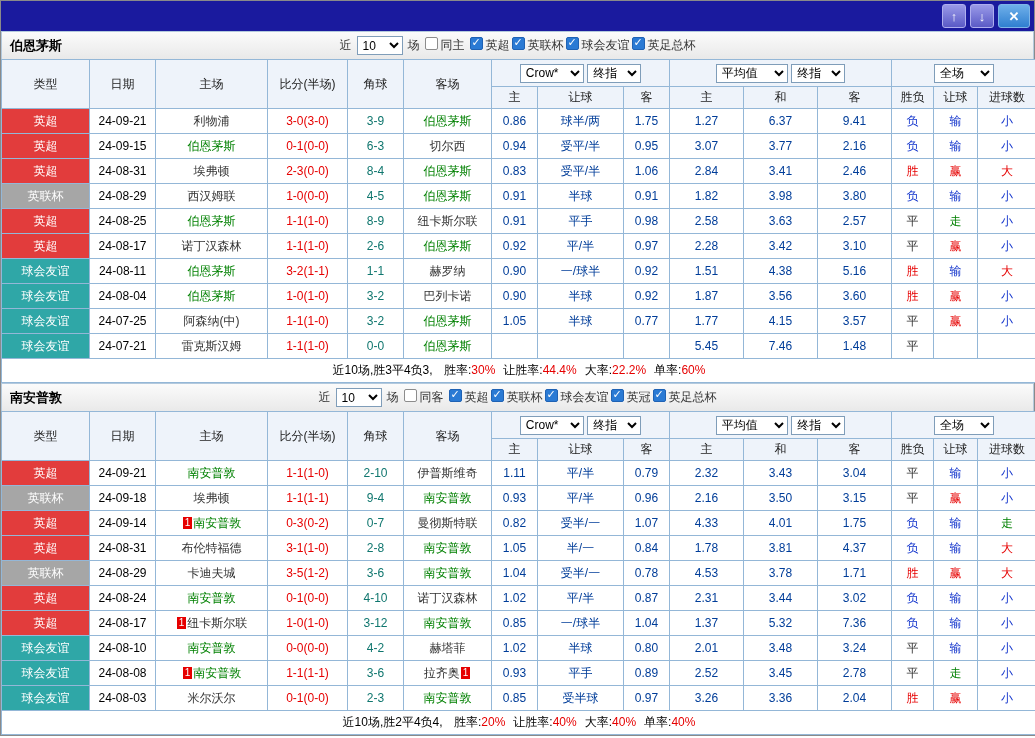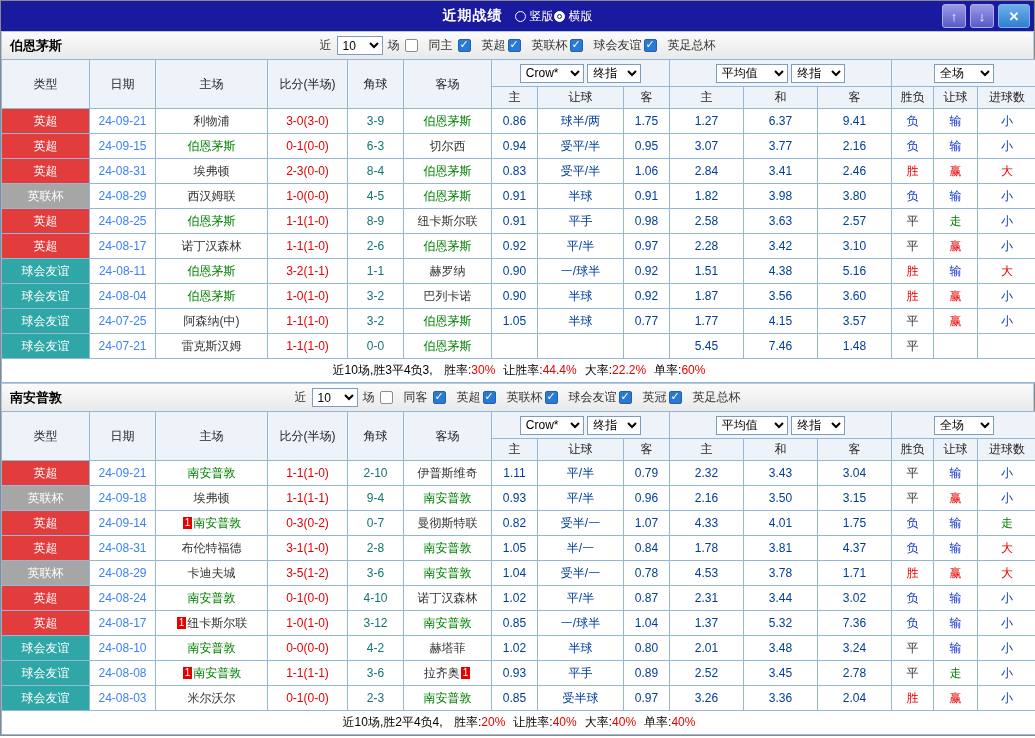--- a/index.html
+++ b/index.html
@@ -19,67 +19,57 @@
   .tb-btn{width:24px;height:24px;border:1px solid #aeaeee;border-radius:3px;color:#fff;font-size:13px;line-height:1;
           background:linear-gradient(#9a9ae8,#5a5ac6);cursor:pointer}
   .tb-btn.close{width:32px;background:linear-gradient(#6fb0ea,#2f7fd0);border-color:#7fb6e8;font-weight:bold}
 
   
   .filter-row{position:relative;height:28px;display:flex;align-items:center;
               background:linear-gradient(#fbfbfb,#e9e9e9);border:1px solid #b3c9dd;border-bottom:none}
   .team-name{font-weight:bold;font-size:13px;color:#000;padding:0 8px;position:relative;z-index:2}
   .filter-controls{position:absolute;left:0;right:0;display:flex;justify-content:center;align-items:center;gap:5px}
   .sel{font-size:12px;height:19px;border:1px solid #7f9db9;background:#fff;padding:0 1px}
-  .cb-item{display:inline-flex;align-items:center;gap:11px;cursor:pointer}
+  .cb-item{display:inline-flex;align-items:flex-start;gap:3px;cursor:pointer}
   .cb{width:13px;height:13px;border:1px solid #8c8c8c;background:#fff;display:inline-block;position:relative;border-radius:2px}
   .cb.checked{background:#2a7ad4;border-color:#1f62b4}
   .cb.checked::after{content:"✓";position:absolute;left:1px;top:-2px;color:#fff;font-size:11px;font-weight:bold}
 
   
   table.grid{width:100%;border-collapse:collapse;table-layout:fixed;text-align:center;font-size:12px}
   .grid th,.grid td{border:1px solid #94b7d7;overflow:hidden;white-space:nowrap}
   .grid thead th{background:#eef3fa;font-weight:normal;color:#222}
   .grid tr.h1 th{height:27px}
   .grid tr.h2 th{height:22px}
   .grid tbody td{height:25px;background:#fff}
   .grid tfoot td{height:24px;background:#fff}
 
   td.type{color:#fff}
   td.type.red{background:#e23c3c}
   td.type.gray{background:#a6a6a6}
   td.type.teal{background:#2fa7a7}
-  td.date{color:#3b82f6}
+  td.date{color:#000000}
   td.score{color:#e60000}
   td.corner{color:#0f766e}
   td.num{color:#003d99}
   .c-red{color:#e60000}
   .c-blue{color:#1133cc}
   .c-green{color:#008000}
   .c-black{color:#333}
   .rc-badge{display:inline-block;background:#e60000;color:#fff;font-size:10px;line-height:12px;padding:0 2px;margin:0 1px;vertical-align:middle}
 
   .summary{color:#000}
   .sum-label{margin-left:8px;color:#000}
   .sum-value{color:#e60000}
 </style>
 </head>
 <body>
 
 <div class="app">
   <div class="titlebar">
-    <div class="tb-center">
-      <span class="tb-title">近期战绩</span>
-      <span class="tb-radios"><label class="radio">
-            <span class="radio-dot"></span>
-            <span>竖版</span>
-          </label><label class="radio">
-            <span class="radio-dot on"></span>
-            <span>横版</span>
-          </label></span>
-    </div>
     <div class="tb-buttons">
       <button class="tb-btn">↑</button>
       <button class="tb-btn">↓</button>
       <button class="tb-btn close">✕</button>
     </div>
   </div>
   <div>
   <div class="section">
     <div class="filter-row">
       <div class="filter-controls">

